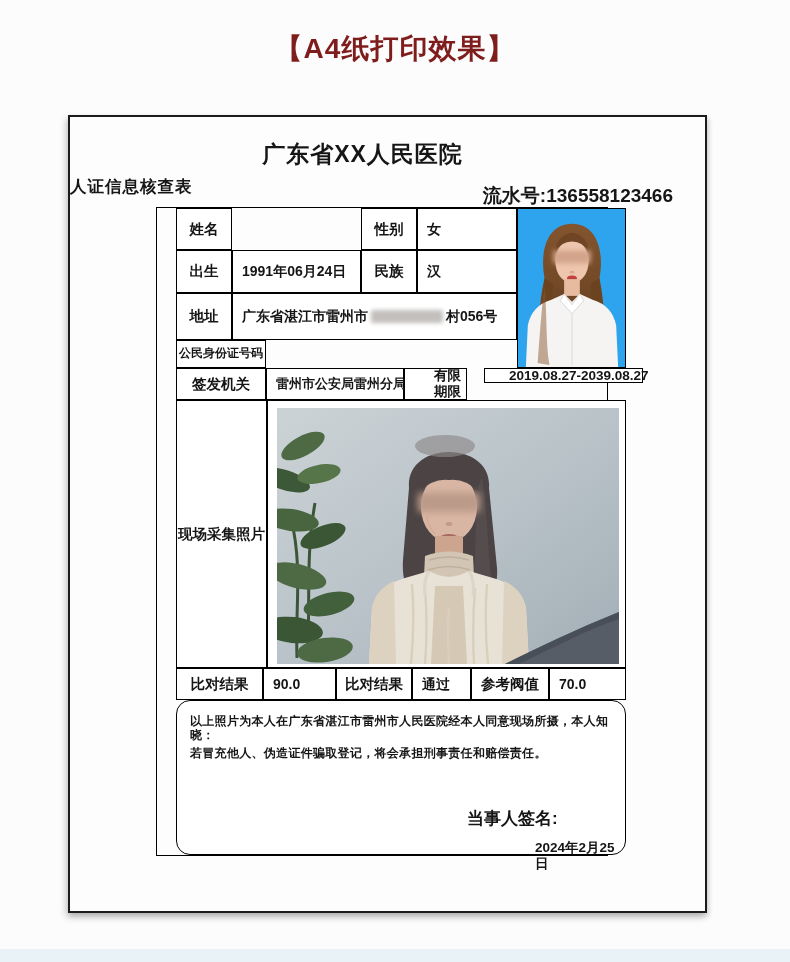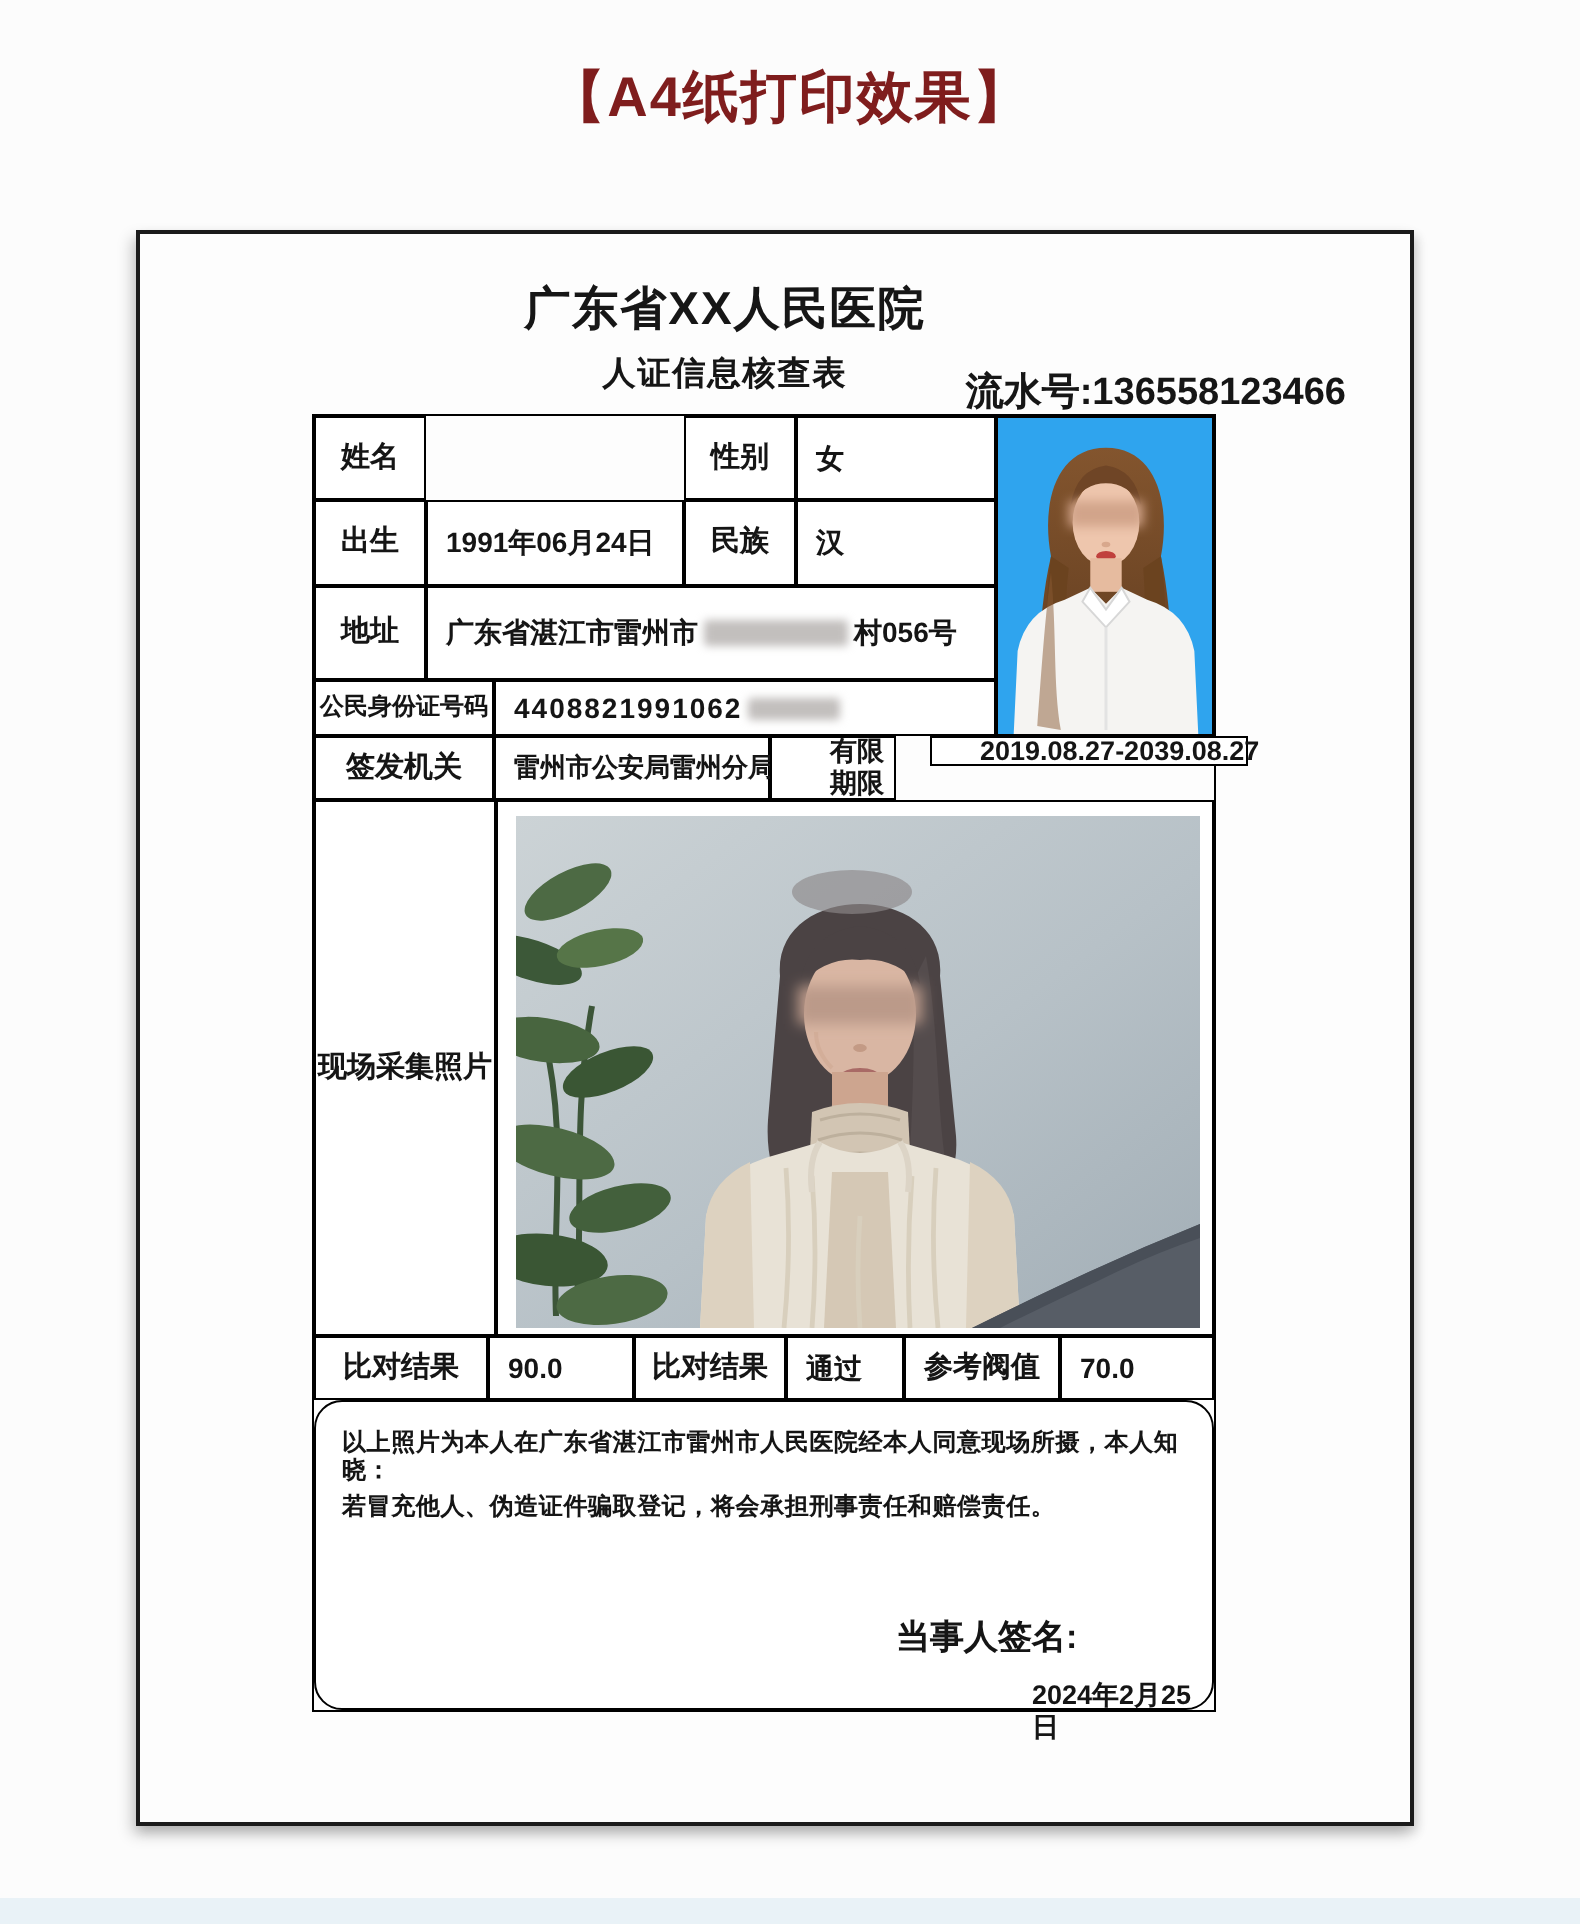--- a/index.html
+++ b/index.html
@@ -22,32 +22,32 @@
   .paper{
     position:absolute;left:68px;top:115px;width:639px;height:798px;
     background:#fdfdfd;border:2px solid var(--paper-border);box-sizing:border-box;
     box-shadow:-2px 4px 7px rgba(0,0,0,.22), 2px 3px 5px rgba(0,0,0,.12);
   }
   .hospital{
     position:absolute;left:0;top:22px;width:585px;text-align:center;
     font-size:23px;font-weight:700;letter-spacing:1px;color:#161616;
   }
   .formtitle{
-    position:absolute;left:0;top:59px;width:585px;text-align:center;
+    position:absolute;left:0;top:59px;width:585px;
     font-size:16.5px;font-weight:700;letter-spacing:1px;color:#161616;
   }
   .serial{
     position:absolute;right:32px;top:66px;
     font-size:19px;font-weight:700;color:#161616;
   }
   .tbl{position:absolute;left:87px;top:91px;width:450px;height:647px;outline:1px solid var(--line);}
   .cell{
     position:absolute;box-sizing:border-box;border:1px solid var(--line);
     display:flex;align-items:center;background:#fff;
-    font-weight:700;color:#151515;font-size:14px;line-height:1.15;
+    font-weight:700;color:#151515;font-size:14px;line-height:1.15;margin-left:19px;
   }
   .lab{justify-content:center;text-align:center;font-size:14.5px;}
   .val{padding-left:9px;white-space:pre;}
   .f12{font-size:12px;}
   .f13{font-size:13px;}
   .f135{font-size:13.5px;padding-left:24px;}
   .redact{
     display:inline-block;height:13px;border-radius:2px;
     background:#c2bfbd;filter:blur(2px);vertical-align:-2px;margin:0 3px;
   }
@@ -107,21 +107,20 @@
 
     <div class="cell lab" style="left:0;top:42px;width:56px;height:43px">出生</div>
     <div class="cell val" style="left:56px;top:42px;width:129px;height:43px">1991年06月24日</div>
     <div class="cell lab" style="left:185px;top:42px;width:56px;height:43px">民族</div>
     <div class="cell val" style="left:241px;top:42px;width:100px;height:43px">汉</div>
 
     <div class="cell lab" style="left:0;top:85px;width:56px;height:47px">地址</div>
     <div class="cell val" style="left:56px;top:85px;width:285px;height:47px"><span>广东省湛江市雷州市</span><span class="redact" style="width:72px"></span><span>村056号</span></div>
 
     <div class="cell lab f12" style="left:0;top:132px;width:90px;height:28px">公民身份证号码</div>
-    <div class="cell val" style="left:90px;top:132px;width:251px;height:28px;letter-spacing:1px"><span>4408821991062</span><span class="redact" style="width:46px;height:11px"></span></div>
 
     <div class="cell lab" style="left:0;top:160px;width:90px;height:32px">签发机关</div>
     <div class="cell val f13" style="left:90px;top:160px;width:138px;height:32px">雷州市公安局雷州分局</div>
     <div class="cell lab f135" style="left:228px;top:160px;width:63px;height:32px">有限期限</div>
     <div class="cell val f135" style="left:308px;top:160px;width:159px;height:15px">2019.08.27-2039.08.27</div>
 
     <div class="cell lab" style="left:0;top:192px;width:91px;height:268px">现场采集照片</div>
     <div class="cell live-cell" style="left:91px;top:192px;width:359px;height:268px">
       <svg width="342" height="256" viewBox="0 0 342 256">
         <defs>

